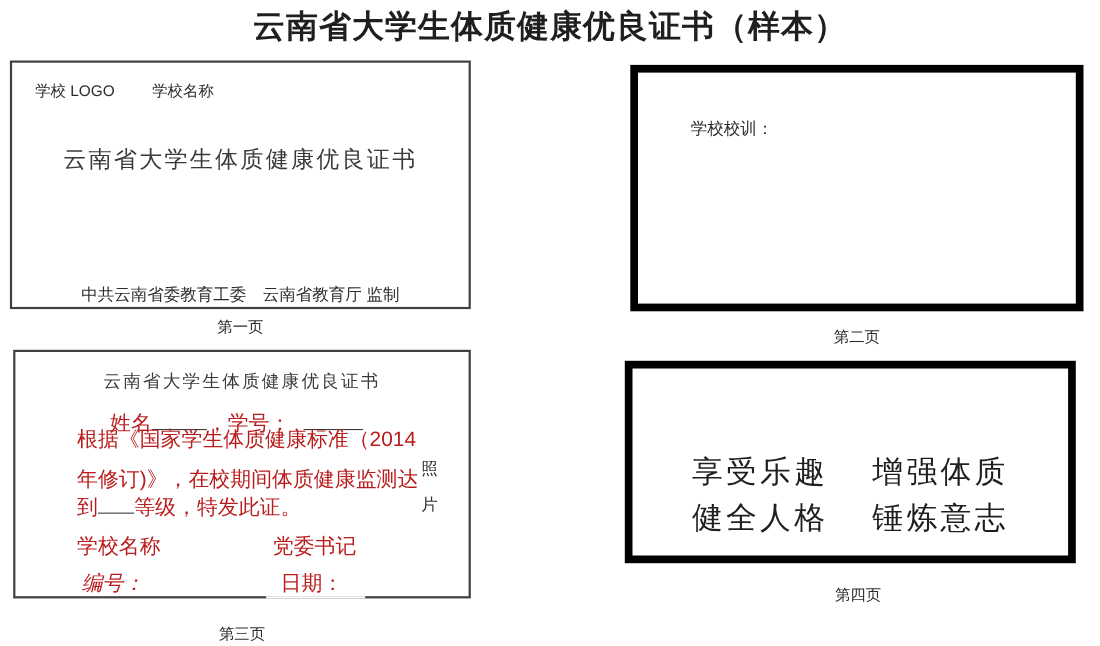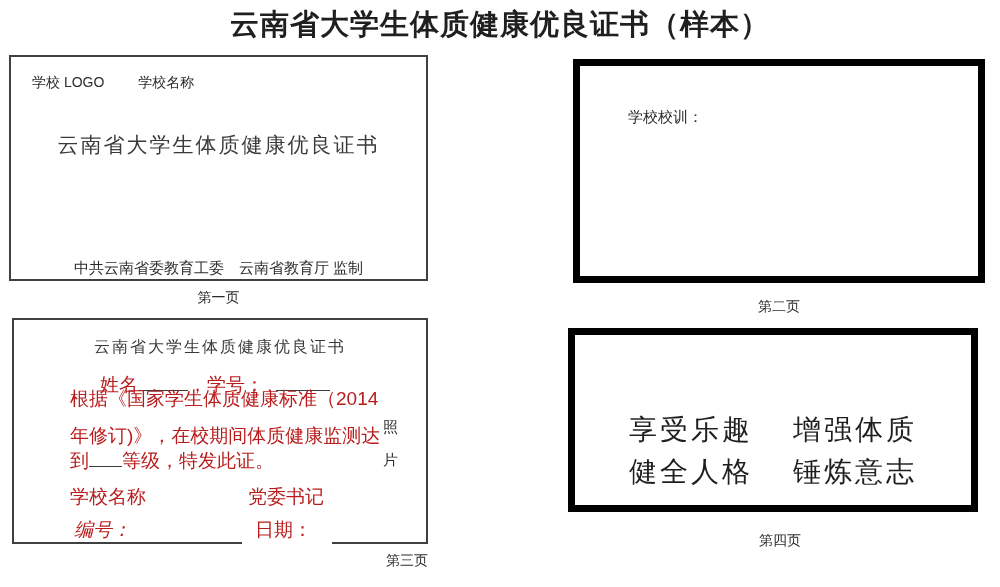--- a/index.html
+++ b/index.html
@@ -112,21 +112,21 @@
   .b4-right { margin-left: 40px; }
 
   
   .caption {
     position: absolute;
     text-align: center;
     font-size: 14px; color: #2b2b2b;
   }
   .cap1 { left: 9px;   top: 289px; width: 419px; }
   .cap2 { left: 573px; top: 298px; width: 412px; }
-  .cap3 { left: 12px;  top: 552px; width: 416px; text-align: right; }
+  .cap3 { left: 12px;  top: 568px; width: 416px; }
   .cap4 { left: 575px; top: 532px; width: 410px; }
 </style>
 </head>
 <body>
 
 <div class="page">
 
   <div class="doc-title">云南省大学生体质健康优良证书（样本）</div>
 
   <div class="box box-heavy box1">

